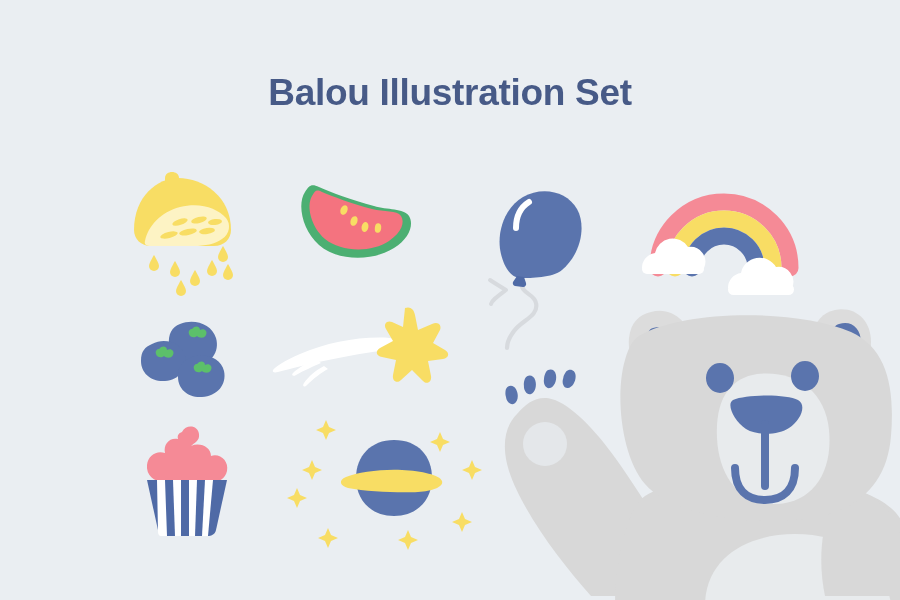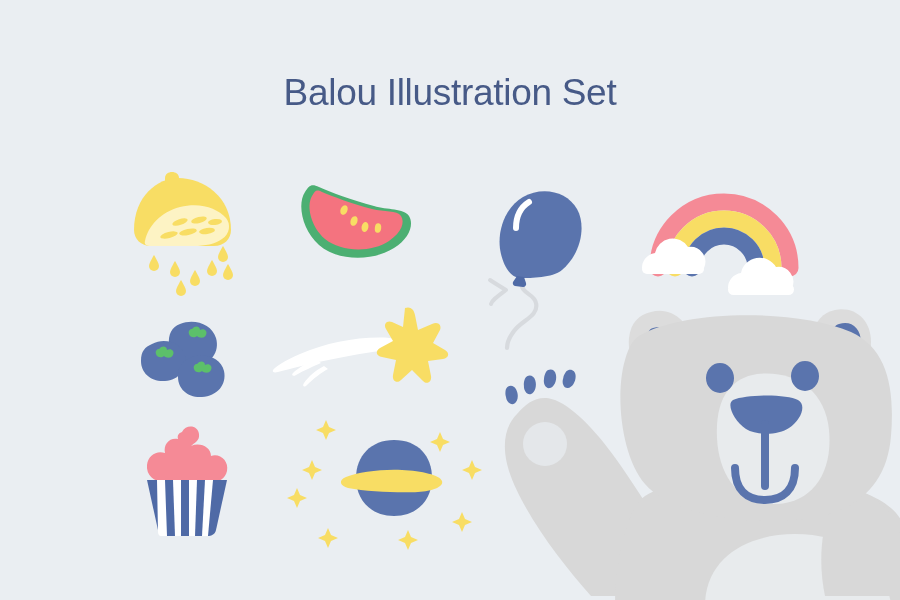--- a/index.html
+++ b/index.html
@@ -15,21 +15,21 @@
     overflow: hidden;
     font-family: "Liberation Sans", sans-serif;
   }
   #title {
     position: absolute;
     left: 0;
     top: 72px;
     width: 900px;
     text-align: center;
     font-size: 37px;
-    font-weight: normal;
+    font-weight: bold;
     letter-spacing: -0.3px;
     color: #475a87;
     font-family: "Liberation Sans", sans-serif;
   }
   .art {
     position: absolute;
   }
   svg { display: block; overflow: visible; }
 </style>
 </head>

